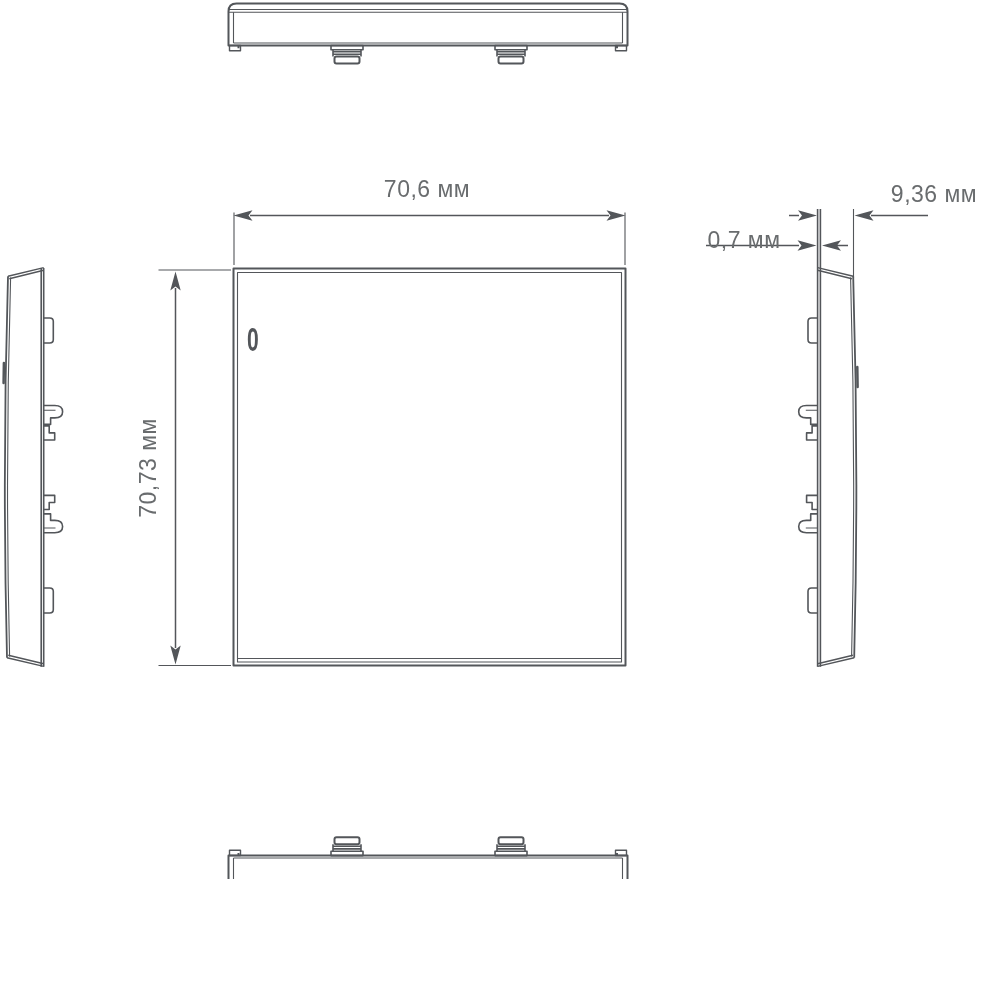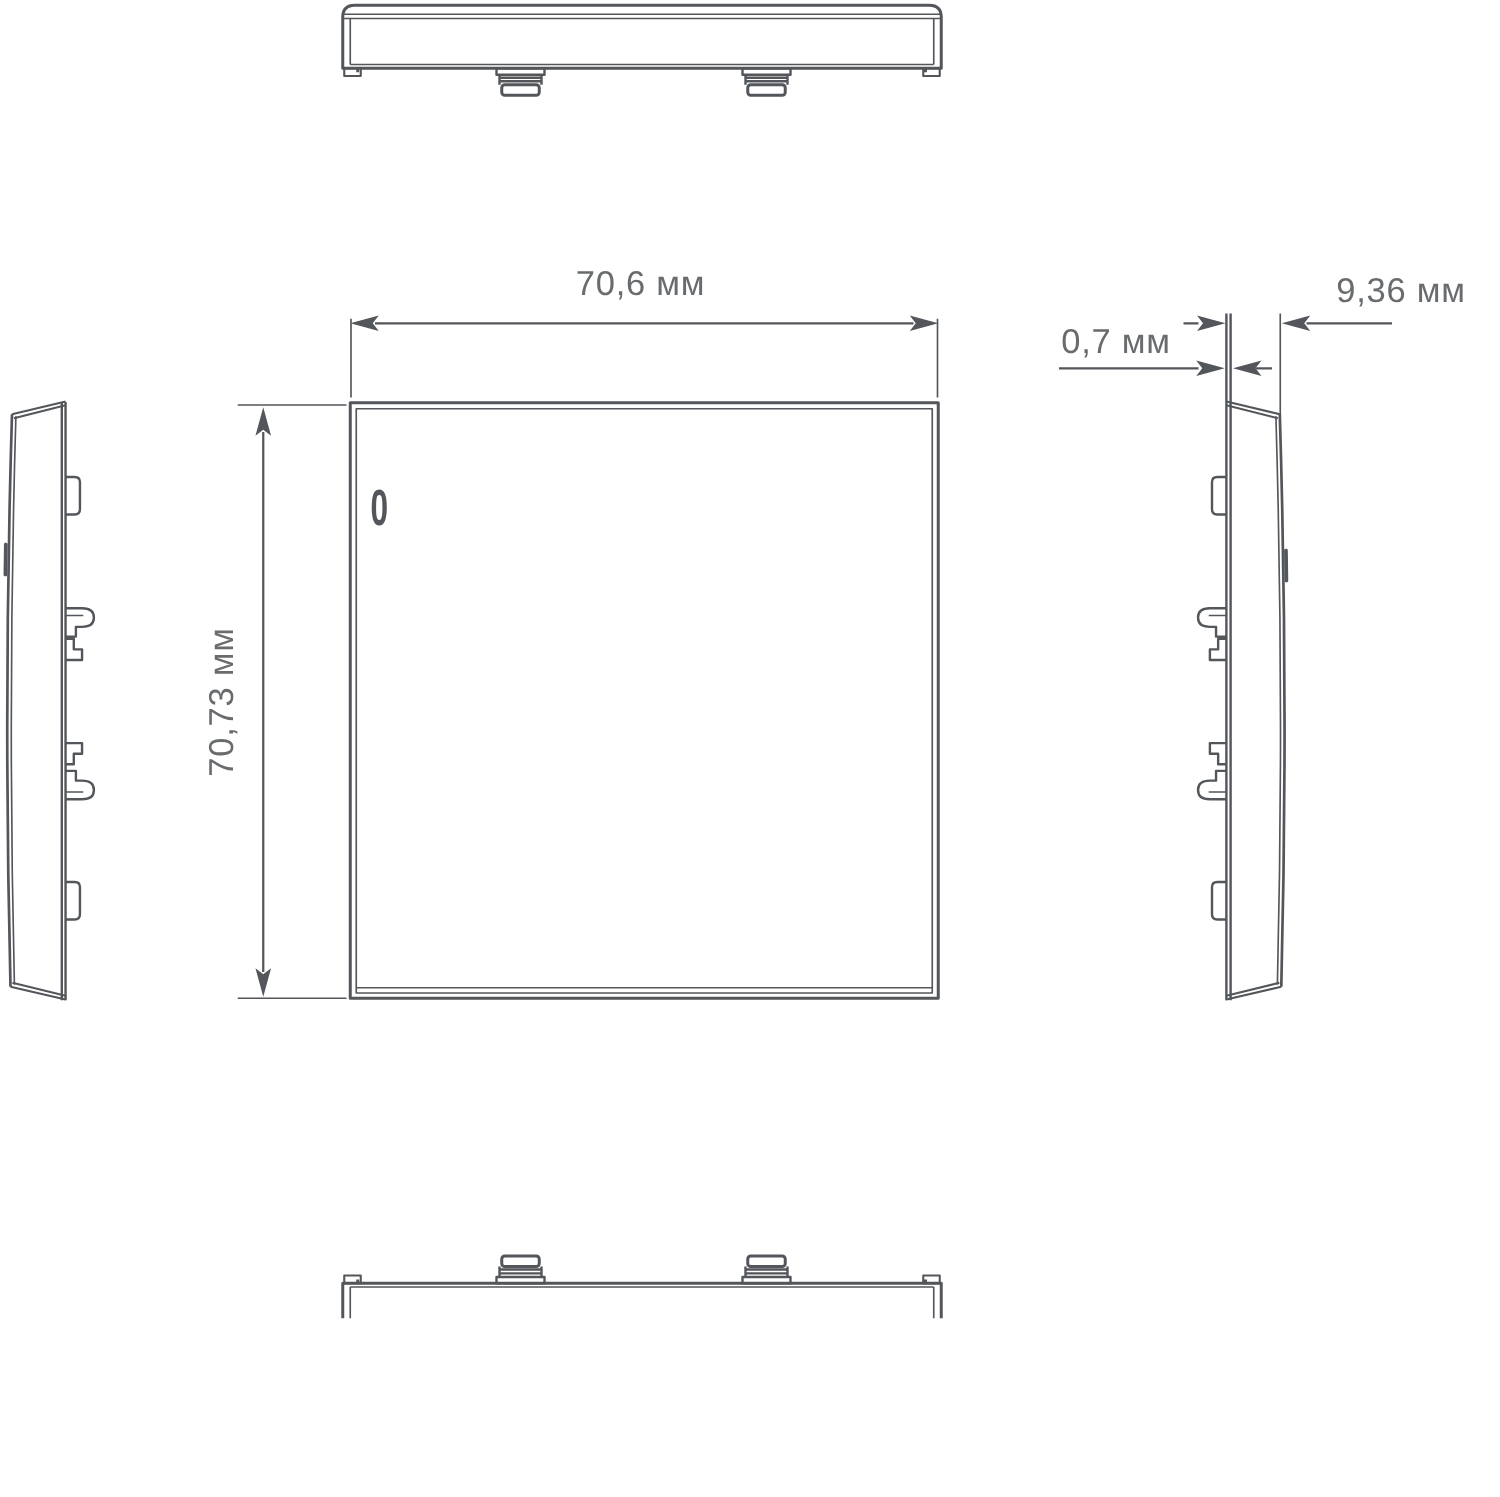--- a/index.html
+++ b/index.html
@@ -154,18 +154,18 @@
         <rect class="w16" x="495" y="851.3" width="32" height="4.3"></rect>
       </g>
       <rect class="fillmark" x="248" y="892.6" width="12" height="2.8" rx="1.4"></rect>
     </g>
   </svg>
 
   <div class="dim-label" style="left:427px;top:189px">70,6 мм</div>
 
   <div class="dim-label vertical" style="left:148px;top:468px">70,73 мм</div>
 
-  <div class="dim-label" style="left:744px;top:228px">0,7 мм</div>
+  <div class="dim-label" style="left:744px;top:240px">0,7 мм</div>
 
   <div class="dim-label" style="left:934px;top:194px">9,36 мм</div>
 
   <div class="logo-mark">0</div>
 </div>
 
 </body></html>

